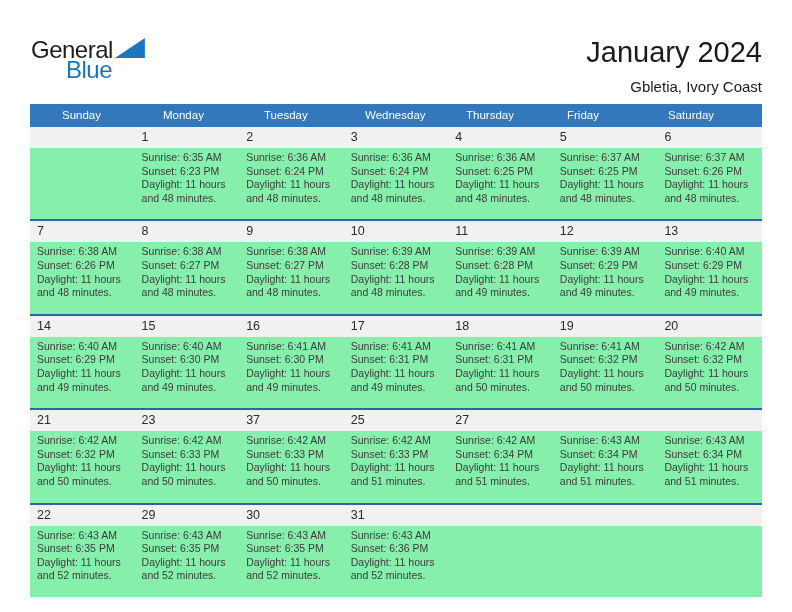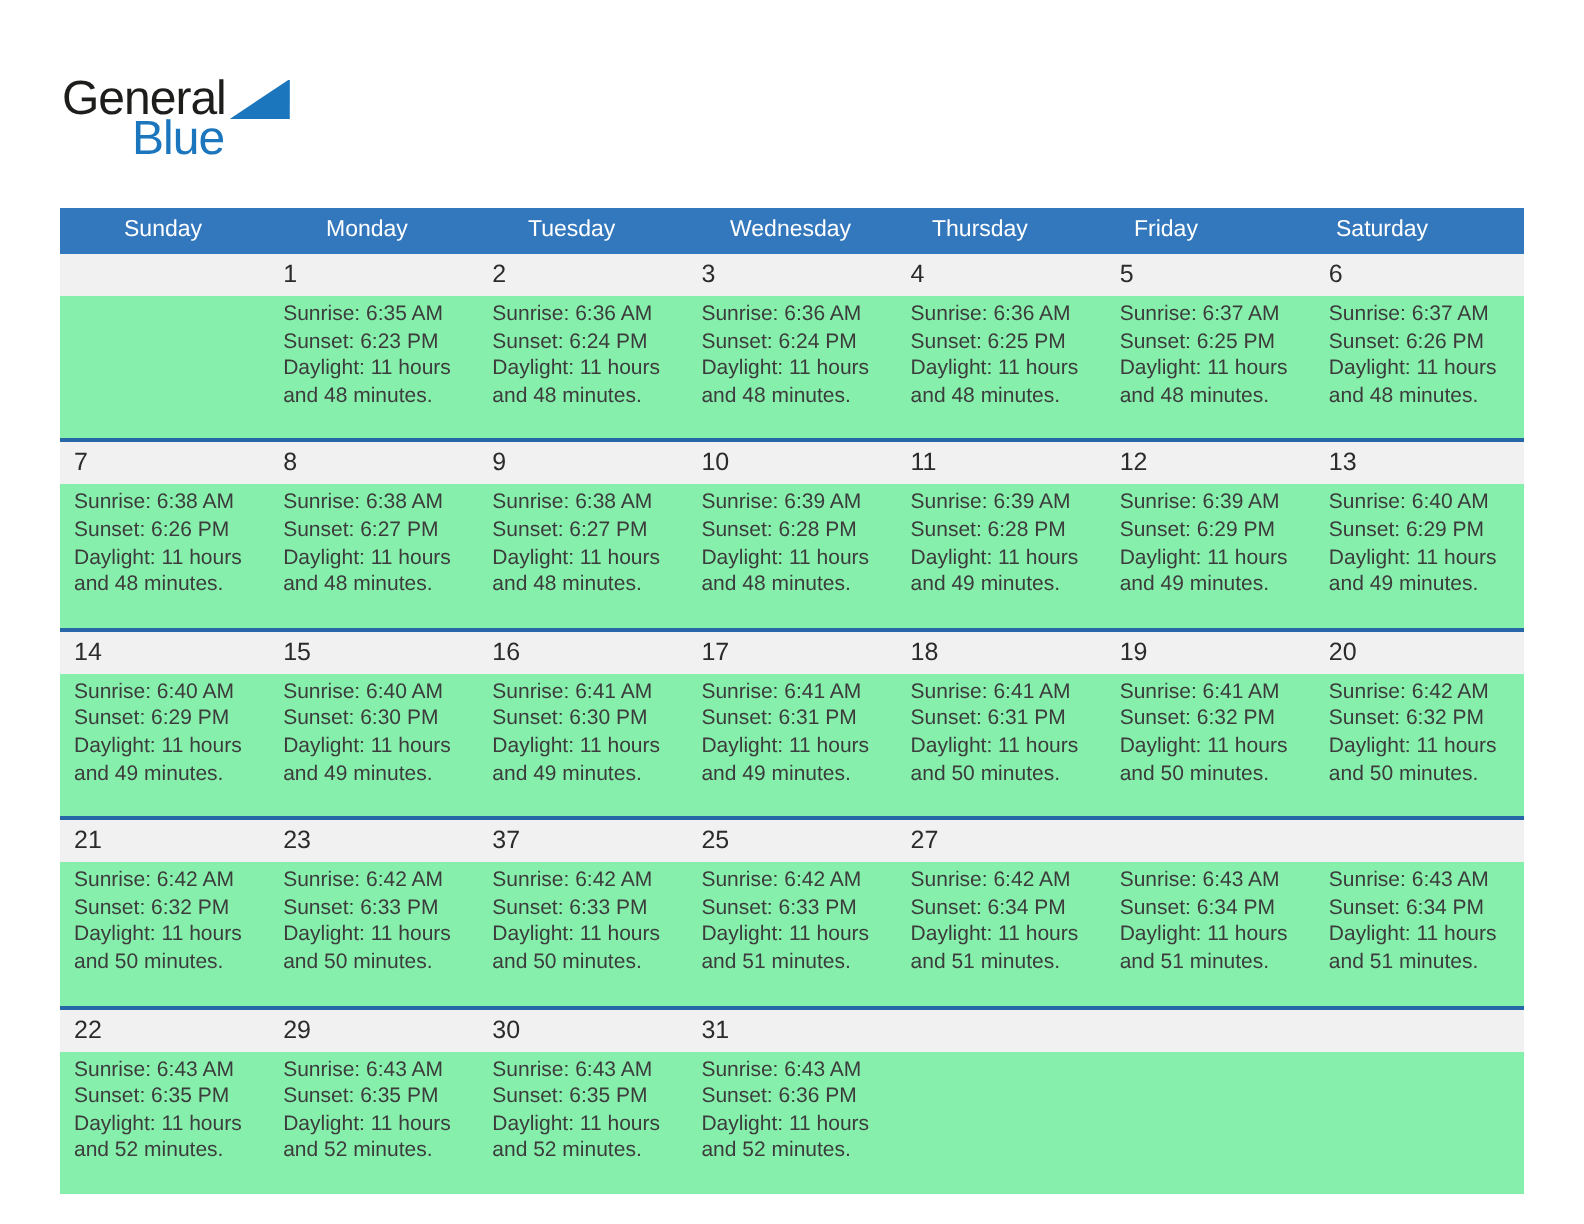--- a/index.html
+++ b/index.html
@@ -18,21 +18,21 @@
     background: #ffffff;
   }
 
   
   .logo {
     position: absolute;
     left: 31px;
     top: 38px;
     line-height: 1;
   }
-  .logo-line1 { display: flex; align-items: center; }
+  .logo-line1 { display: flex; align-items: flex-start; }
   .logo-general {
     font-size: 24px;
     letter-spacing: -0.5px;
     color: #1d1d1b;
   }
   .logo-triangle {
     width: 30px;
     height: 20px;
     margin-left: 2px;
     margin-bottom: 1px;
@@ -122,20 +122,24 @@
 <div class="page">
 
   <div class="logo">
     <div class="logo-line1">
       <span class="logo-general">General</span>
       <span class="logo-triangle"></span>
     </div>
     <div class="logo-blue">Blue</div>
   </div>
 
+  <div class="title-block">
+    <div class="month-title">January 2024</div>
+    <div class="location-subtitle">Gbletia, Ivory Coast</div>
+  </div>
 
   <div class="calendar">
     <div class="day-header-row" id="day-header-row">
         <div class="day-header-cell">Sunday</div>
         <div class="day-header-cell">Monday</div>
         <div class="day-header-cell">Tuesday</div>
         <div class="day-header-cell">Wednesday</div>
         <div class="day-header-cell">Thursday</div>
         <div class="day-header-cell">Friday</div>
         <div class="day-header-cell">Saturday</div>

